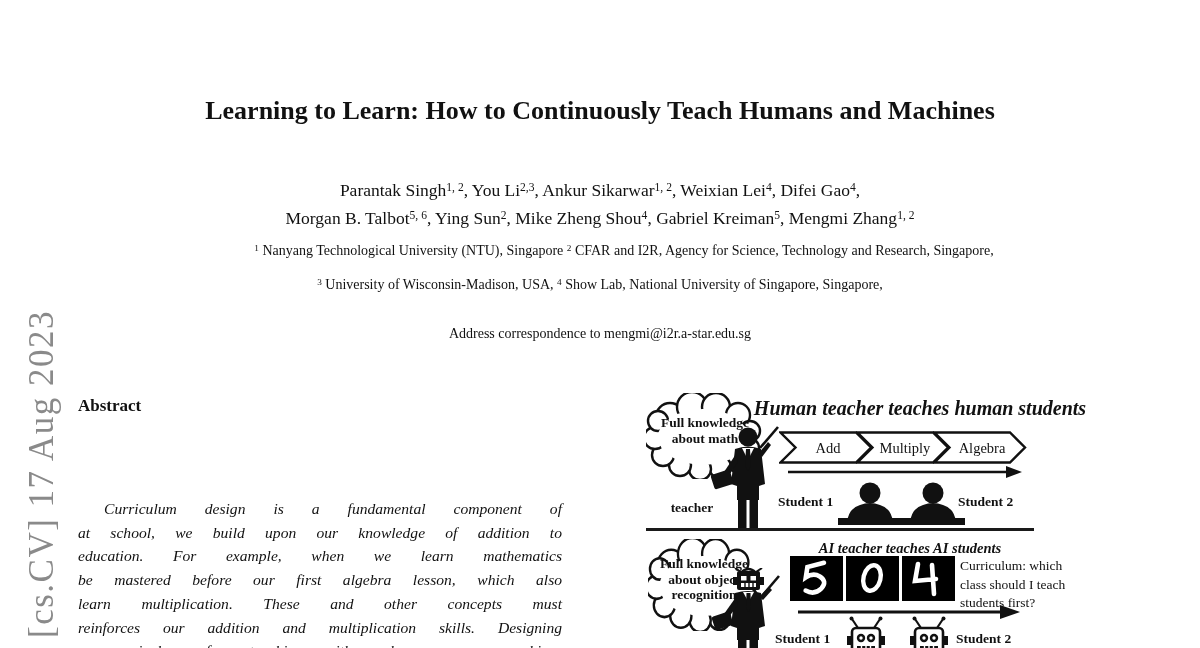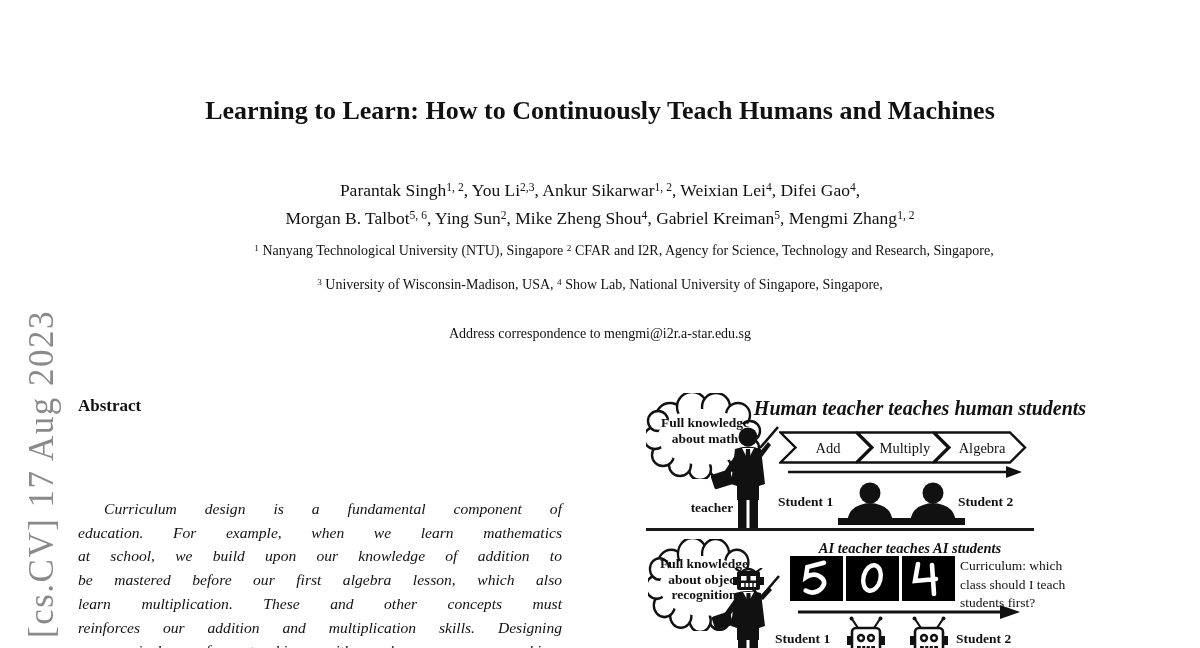--- a/index.html
+++ b/index.html
@@ -34,21 +34,21 @@
   .cloud{position:absolute;}
   #cloud1{left:646px;top:393px;}
   #cloud2{left:648px;top:539px;}
   .cloud-text{position:absolute;text-align:center;font-size:13.5px;line-height:15.5px;font-weight:bold;}
   #cloud1-text{left:658px;top:415px;width:94px;}
   #cloud2-text{left:656px;top:556px;width:96px;}
   .person{position:absolute;}
   #teacher-svg{left:710px;top:424px;}
   #robot-teacher-svg{left:710px;top:568px;}
   .fig-label{position:absolute;font-weight:bold;font-size:13.5px;}
-  #teacher-label{left:664px;top:500px;width:56px;text-align:center;margin-left:20px;}
+  #teacher-label{left:664px;top:500px;width:56px;text-align:center;}
   #p1-student1{left:778px;top:494px;} #p1-student2{left:958px;top:494px;}
   #p2-student1{left:775px;top:631px;} #p2-student2{left:956px;top:631px;}
   .chev{position:absolute;top:431px;}
   #chev-add{left:779px;} #chev-multiply{left:856px;} #chev-algebra{left:933px;}
   .chev text{font-family:"Liberation Serif",serif;}
   #arrow1{position:absolute;left:788px;top:464px;}
   #arrow2{position:absolute;left:798px;top:602px;}
   #bust1{left:843px;top:482px;} #bust2{left:906px;top:482px;}
   #desk-bar{position:absolute;left:838px;top:518px;width:127px;height:7px;background:#111;}
   #panel-sep{position:absolute;left:646px;top:528px;width:388px;height:3px;background:#1a1a1a;}
@@ -78,22 +78,22 @@
     <sup>1</sup><span> Nanyang Technological University (NTU), Singapore </span><sup>2</sup><span> CFAR and I2R, Agency for Science, Technology and Research, Singapore,</span>
   </div>
   <div class="affil-line" id="affil2">
     <sup>3</sup><span> University of Wisconsin-Madison, USA, </span><sup>4</sup><span> Show Lab, National University of Singapore, Singapore,</span>
   </div>
   <div class="affil-line" id="affil4">Address correspondence to mengmi@i2r.a-star.edu.sg</div>
 
   <div id="abstract-heading">Abstract</div>
   <div id="abstract-text">
     <div class="abs-line first">Curriculum design is a fundamental component of</div>
+    <div class="abs-line">at school, we build upon our knowledge of addition to</div>
     <div class="abs-line">education. For example, when we learn mathematics</div>
-    <div class="abs-line">at school, we build upon our knowledge of addition to</div>
     <div class="abs-line">be mastered before our first algebra lesson, which also</div>
     <div class="abs-line">learn multiplication. These and other concepts must</div>
     <div class="abs-line">reinforces our addition and multiplication skills. Designing</div>
     <div class="abs-line">a curriculum for teaching either humans or machines</div>
   </div>
 
   <div class="fig-title" id="p1-title">Human teacher teaches human students</div>
 
   <svg class="cloud" id="cloud1" width="116" height="86" viewBox="0 0 116 86">
     <g fill="#fff" stroke="#111" stroke-width="2.4">

